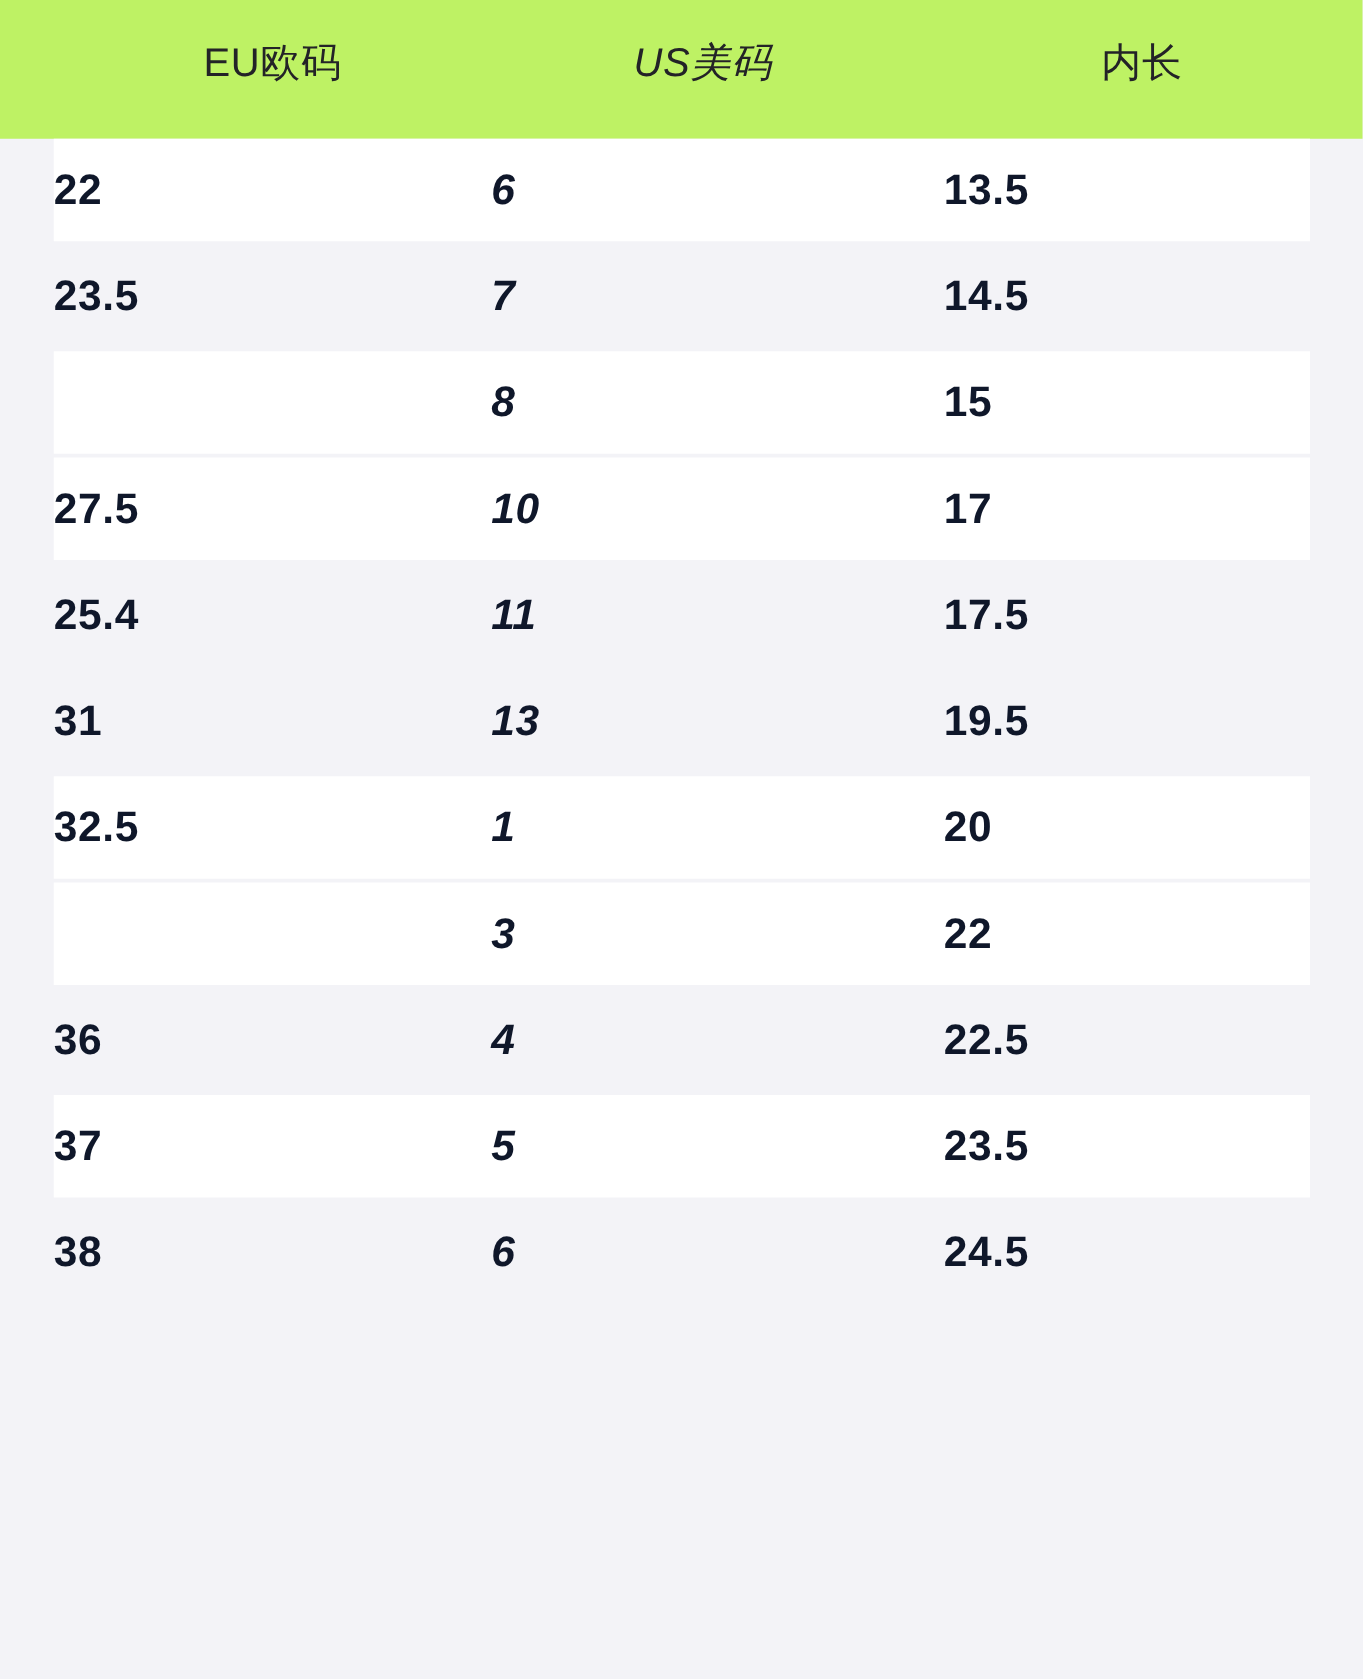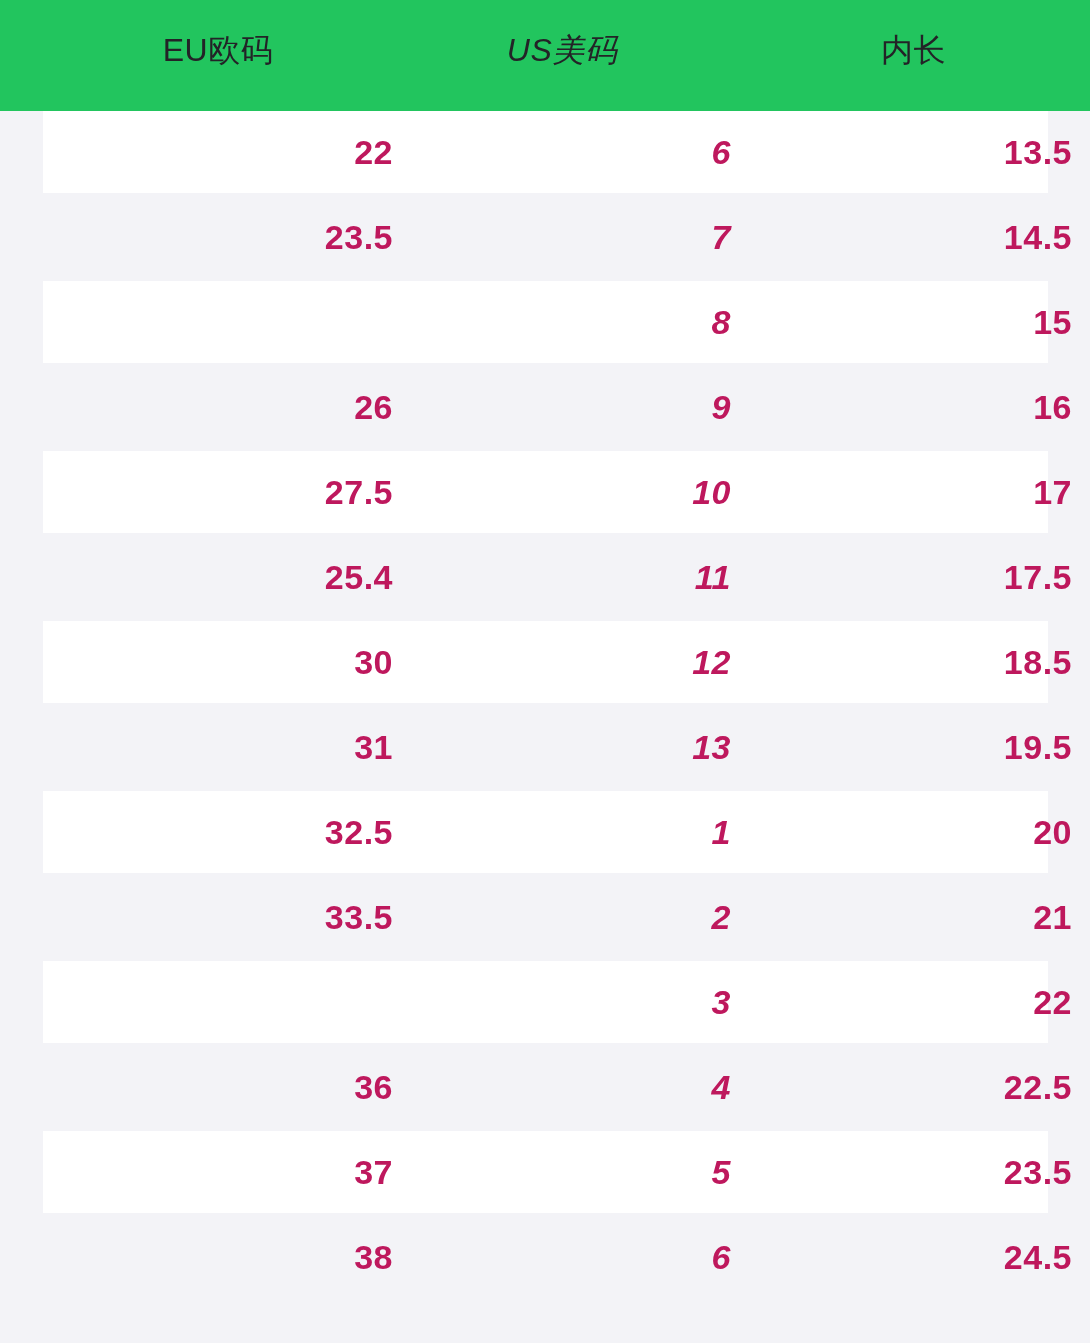--- a/index.html
+++ b/index.html
@@ -23,21 +23,21 @@
 
   
   .chart-header {
     position: absolute;
     top: 0;
     left: 0;
     width: 1090px;
     height: 111px;
     display: flex;
     align-items: center;
-    background: #22c55e;
+    background: #bef264;
   }
   .chart-header .hcell {
     color: #232327;
     font-size: 32px;
     font-weight: 400;
     letter-spacing: 0.5px;
     text-align: center;
     line-height: 1;
     white-space: nowrap;
   }
@@ -73,22 +73,22 @@
     left: 43px;
     top: 0;
     width: 1005px;
     height: 82px;
     background: #ffffff;
   }
   .row .cell {
     position: absolute;
     top: 41px;
     transform: translateY(-50%);
-    text-align: right;
-    color: #be185d;
+    text-align: left;
+    color: #0f172a;
     font-size: 34px;
     font-weight: 700;
     letter-spacing: 0.5px;
     line-height: 1;
     white-space: nowrap;
   }
 </style>
 </head>
 <body>
 
@@ -108,54 +108,39 @@
       </div>
       <div class="row">
         <div class="cell col-1">23.5</div>
         <div class="cell col-2">7</div>
         <div class="cell col-3">14.5</div>
       </div>
       <div class="row striped">
         <div class="cell col-2">8</div>
         <div class="cell col-3">15</div>
       </div>
-      <div class="row">
-        <div class="cell col-1">26</div>
-        <div class="cell col-2">9</div>
-        <div class="cell col-3">16</div>
-      </div>
       <div class="row striped">
         <div class="cell col-1">27.5</div>
         <div class="cell col-2">10</div>
         <div class="cell col-3">17</div>
       </div>
       <div class="row">
         <div class="cell col-1">25.4</div>
         <div class="cell col-2">11</div>
         <div class="cell col-3">17.5</div>
       </div>
-      <div class="row striped">
-        <div class="cell col-1">30</div>
-        <div class="cell col-2">12</div>
-        <div class="cell col-3">18.5</div>
-      </div>
       <div class="row">
         <div class="cell col-1">31</div>
         <div class="cell col-2">13</div>
         <div class="cell col-3">19.5</div>
       </div>
       <div class="row striped">
         <div class="cell col-1">32.5</div>
         <div class="cell col-2">1</div>
         <div class="cell col-3">20</div>
-      </div>
-      <div class="row">
-        <div class="cell col-1">33.5</div>
-        <div class="cell col-2">2</div>
-        <div class="cell col-3">21</div>
       </div>
       <div class="row striped">
         <div class="cell col-2">3</div>
         <div class="cell col-3">22</div>
       </div>
       <div class="row">
         <div class="cell col-1">36</div>
         <div class="cell col-2">4</div>
         <div class="cell col-3">22.5</div>
       </div>

